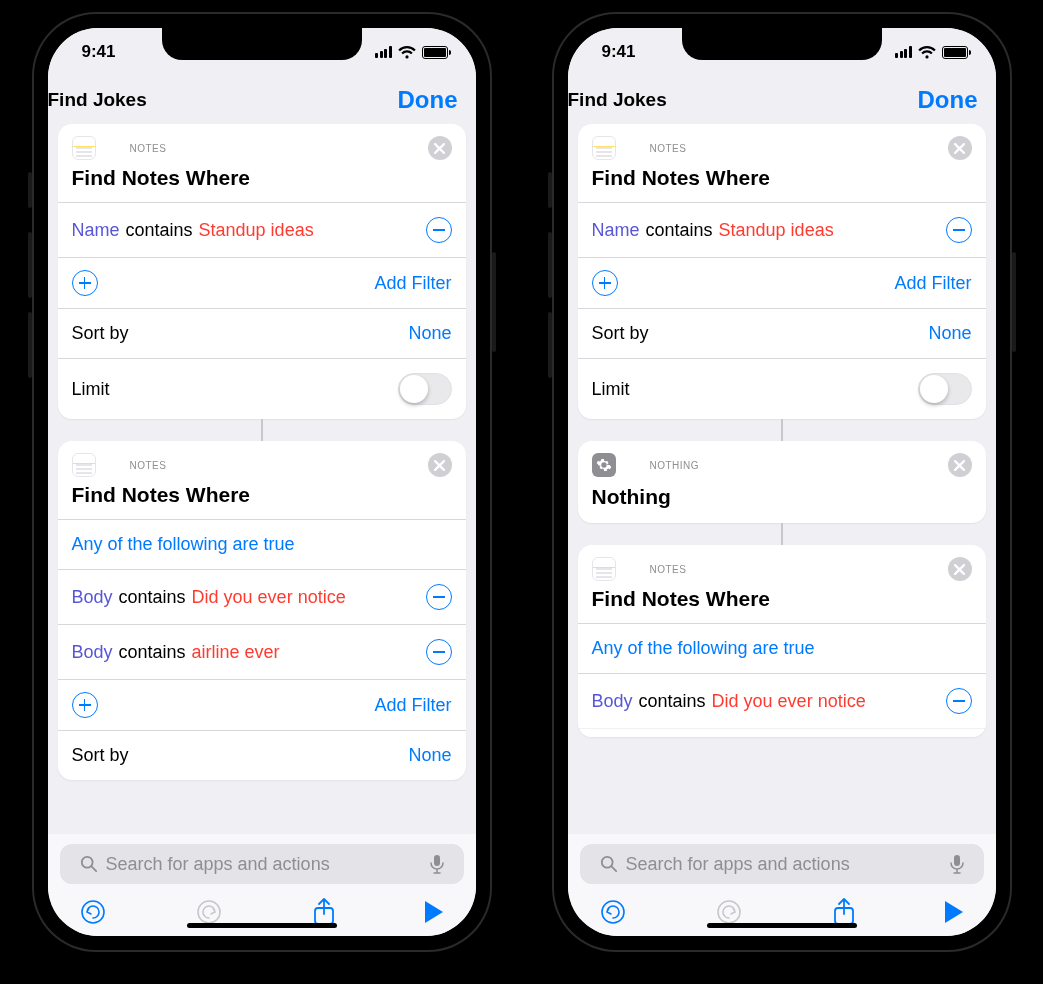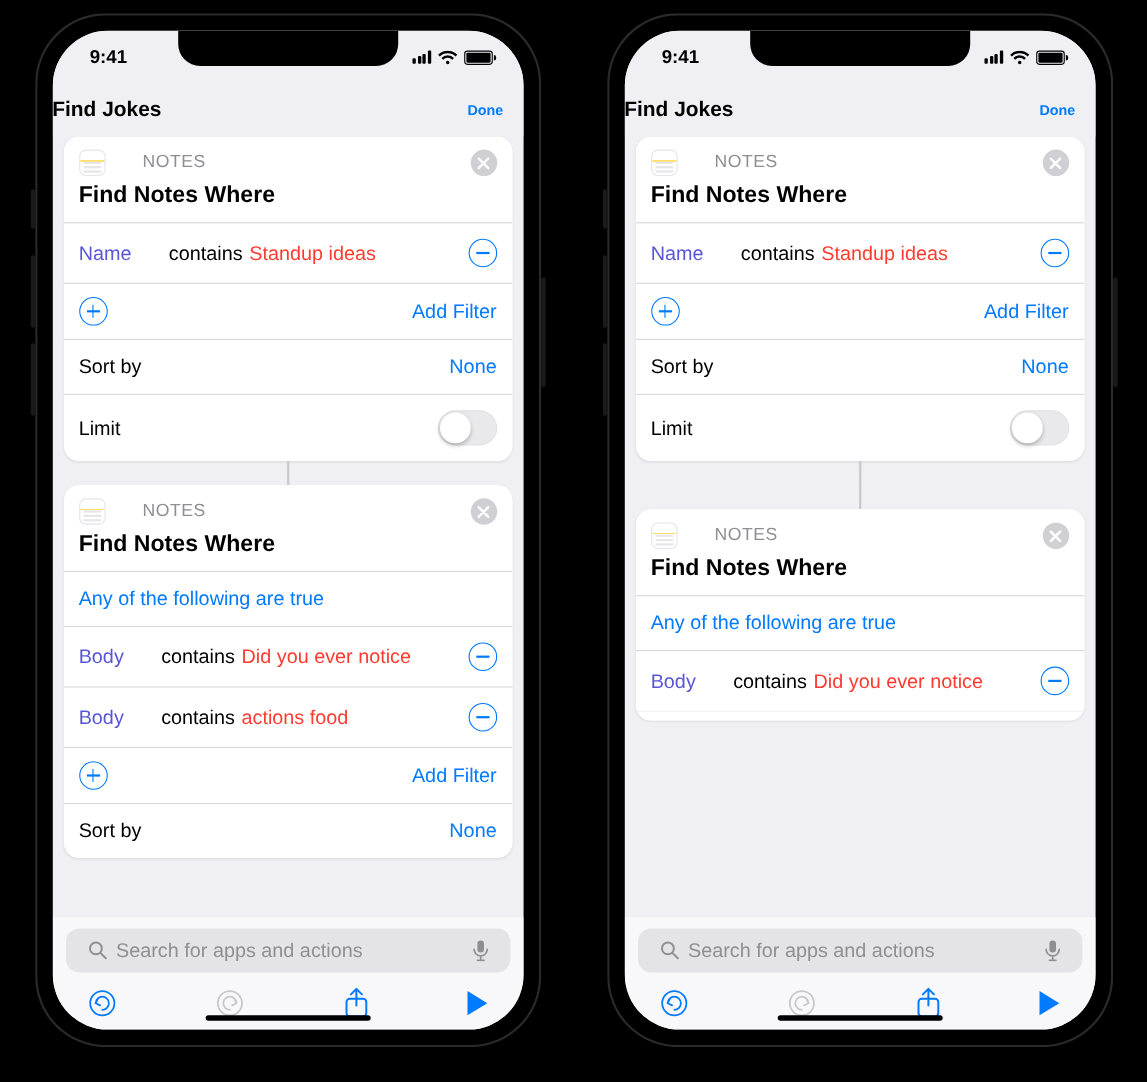--- a/index.html
+++ b/index.html
@@ -80,21 +80,21 @@
     height:48px;
     display:flex;
     align-items:center;
     position:relative;
     background:var(--bg);
     font-size:19px;
     font-weight:600;
   }
   .nav-right{
     position:absolute;right:18px;top:50%;transform:translateY(-50%);
-    color:var(--ios-blue);font-weight:600;font-size:13px;
+    color:var(--ios-blue);font-weight:600;font-size:24px;
   }
 
   .content{
     flex:1;
     overflow:hidden;
     padding:0 10px 4px;
     display:flex;
     flex-direction:column;
     gap:0;
   }
@@ -108,38 +108,38 @@
     overflow:hidden;
   }
   .card-hdr{
     display:flex;align-items:center;gap:10px;
     padding:12px 14px 0 14px;
   }
   .app-icon{width:24px;height:24px;border-radius:6px;flex:none;}
   .icon-notes{background:linear-gradient(#fff 0 40%,#ffe066 40% 45%,#fff 45% 100%);border:1px solid #e5e5ea;position:relative;}
   .icon-notes::after{content:"";position:absolute;left:3px;right:3px;top:10px;height:2px;background:#e5e5ea;box-shadow:0 4px 0 #e5e5ea,0 8px 0 #e5e5ea;}
   .icon-gear{background:#8e8e93;display:flex;align-items:center;justify-content:center;color:#fff;}
-  .hdr-label{color:var(--gray-text);font-size:16px;letter-spacing:.5px;padding-left:24px;}
+  .hdr-label{color:var(--gray-text);font-size:10px;letter-spacing:.5px;padding-left:24px;}
   .close-btn{
     margin-left:auto;width:24px;height:24px;border-radius:50%;
     background:var(--gray-circle);color:#fff;
     display:flex;align-items:center;justify-content:center;flex:none;
   }
   .close-btn svg{width:11px;height:11px;}
   .card-title{
     padding:6px 14px 12px;border-bottom:1px solid var(--sep);
     font-size:21px;font-weight:600;
   }
   .row{
     padding:14px;display:flex;align-items:center;gap:6px;
     font-size:18px;border-bottom:1px solid var(--sep);
   }
   .row:last-child{border-bottom:none;}
   .field{color:var(--ios-purple);}
-  .op{color:#000;margin-left:28px;}
+  .op{color:#000;}
   .val{color:var(--ios-red);}
   .remove-btn{
     margin-left:auto;width:26px;height:26px;border-radius:50%;
     border:1.5px solid var(--ios-blue);
     display:flex;align-items:center;justify-content:center;flex:none;
   }
   .remove-btn::before{content:"";width:12px;height:1.5px;background:var(--ios-blue);}
   .add-filter{
     padding:12px 14px;display:flex;align-items:center;gap:10px;
     color:var(--ios-blue);font-size:18px;border-bottom:1px solid var(--sep);justify-content:space-between;
@@ -274,21 +274,21 @@
         <div class="any-row">Any of the following are true</div>
         <div class="row">
           <span class="field">Body</span>
           <span class="op">contains</span>
           <span class="val">Did you ever notice</span>
           <span class="remove-btn"></span>
         </div>
         <div class="row">
           <span class="field">Body</span>
           <span class="op">contains</span>
-          <span class="val">actions food</span>
+          <span class="val">airline ever</span>
           <span class="remove-btn"></span>
         </div>
         <div class="add-filter">
           <span class="add-icon"></span>
           <span>Add Filter</span>
         </div>
         <div class="kv-row">
           <span>Sort by</span>
           <span class="kv-val">None</span>
         </div>
@@ -386,20 +386,36 @@
           <span class="kv-val">None</span>
         </div>
         <div class="kv-row">
           <span>Limit</span>
           <span class="switch"></span>
         </div>
       </div>
 
       <div class="conn"></div>
 
+      <div class="card">
+        <div class="card-hdr" style="padding-bottom:4px;">
+          <span class="app-icon icon-gear">
+            <svg width="16" height="16" viewBox="0 0 24 24">
+                <path fill="#fff" d="M12 8a4 4 0 100 8 4 4 0 000-8zm9 4a7 7 0 01-.1 1.2l2.1 1.6-2 3.4-2.5-1a7 7 0 01-2 1.2l-.4 2.6h-4l-.4-2.6a7 7 0 01-2-1.2l-2.5 1-2-3.4 2.1-1.6A7 7 0 013 12a7 7 0 01.1-1.2L1 9.2l2-3.4 2.5 1a7 7 0 012-1.2L7.9 3h4l.4 2.6a7 7 0 012 1.2l2.5-1 2 3.4-2.1 1.6c.1.4.1.8.1 1.2z"></path>
+              </svg>
+          </span>
+          <span class="hdr-label">NOTHING</span>
+          <span class="close-btn">
+            <svg viewBox="0 0 10 10">
+                <path d="M1 1l8 8M9 1l-8 8" stroke="#fff" stroke-width="2" stroke-linecap="round"></path>
+              </svg>
+          </span>
+        </div>
+        <div style="padding:4px 14px 14px;font-size:21px;font-weight:600;">Nothing</div>
+      </div>
 
       <div class="conn"></div>
 
       <div class="card fade" style="padding-bottom:8px;">
         <div class="card-hdr">
           <span class="app-icon icon-notes"></span>
           <span class="hdr-label">NOTES</span>
           <span class="close-btn">
             <svg viewBox="0 0 10 10">
                 <path d="M1 1l8 8M9 1l-8 8" stroke="#fff" stroke-width="2" stroke-linecap="round"></path>

